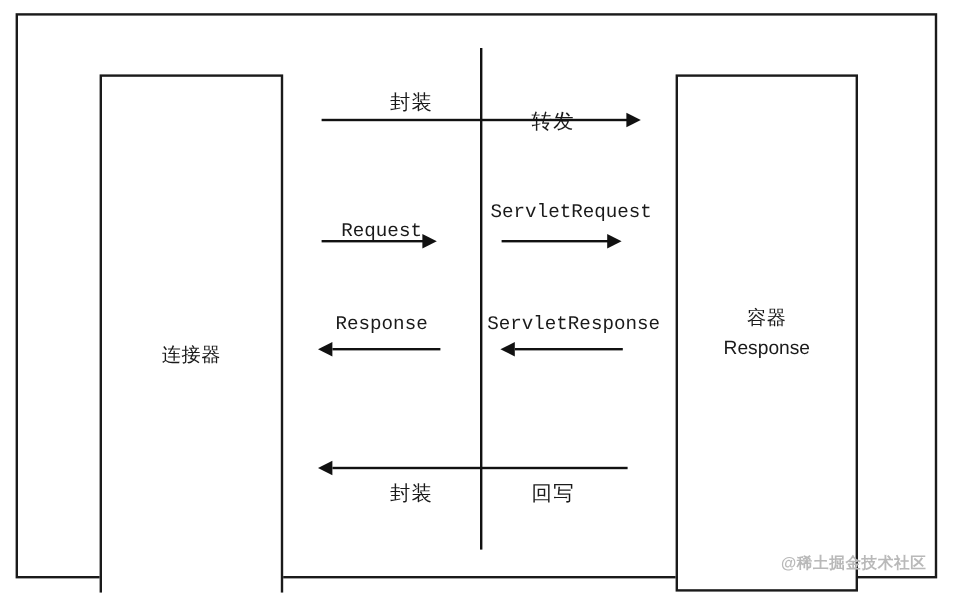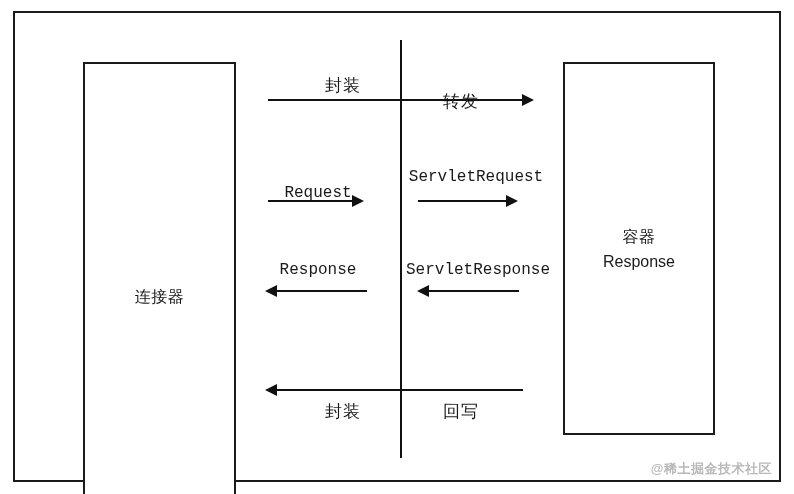--- a/index.html
+++ b/index.html
@@ -42,21 +42,21 @@
   #connector-box {
     left: 83px;
     top: 62px;
     width: 153px;
     height: 468px;
   }
   #container-box {
     left: 563px;
     top: 62px;
     width: 152px;
-    height: 373px;
+    height: 431px;
   }
   .box-label-cn {
     font-size: 16px;
     color: #1a1a1a;
     line-height: 25px;
     letter-spacing: 0.5px;
   }
   .box-label-en {
     font-size: 16px;
     color: #1a1a1a;

